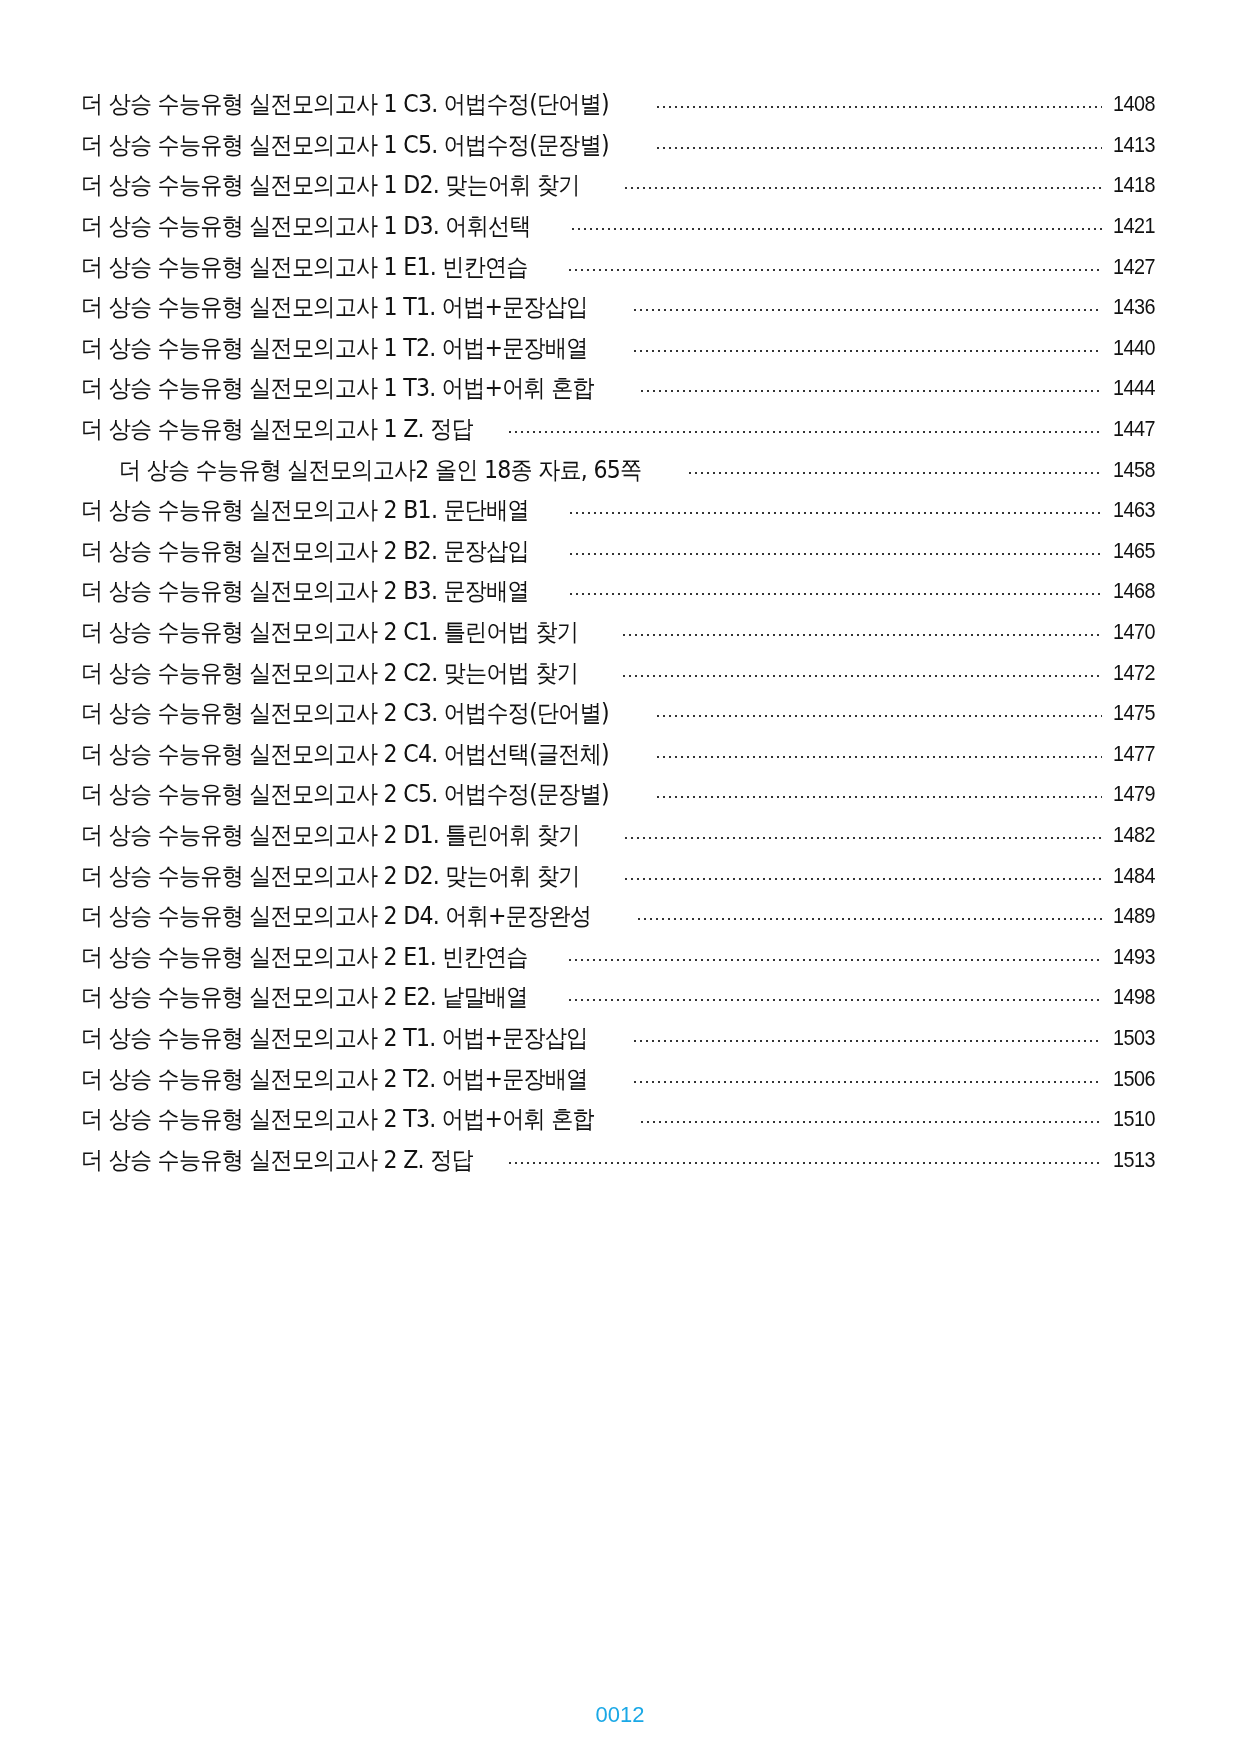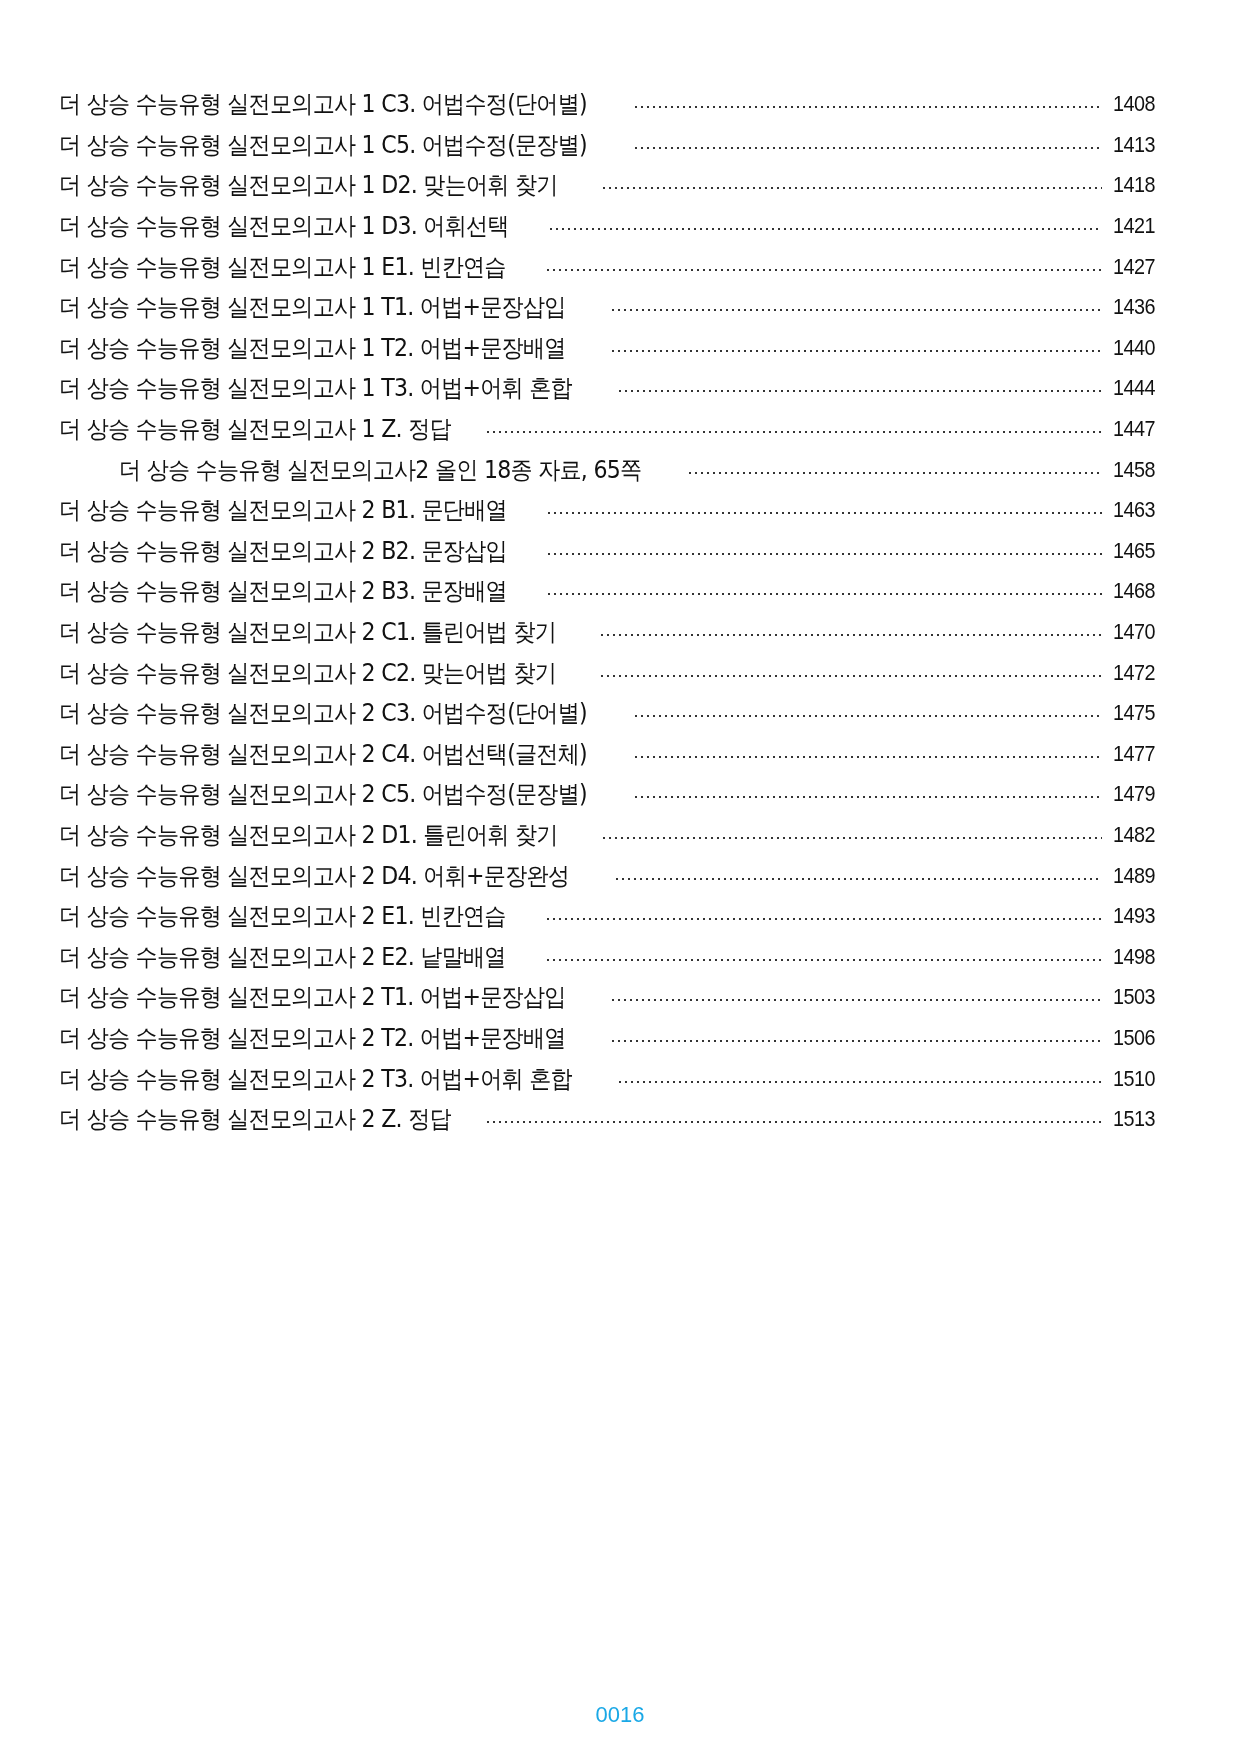--- a/index.html
+++ b/index.html
@@ -1,21 +1,21 @@
 <!DOCTYPE html>
 <html><head>
   <meta charset="utf-8">
   <style>
     html, body { margin: 0; padding: 0; background: #ffffff; }
     body { width: 1240px; height: 1754px; position: relative; overflow: hidden;
            font-family: "DejaVu Sans", "Liberation Sans", sans-serif; color: #111; }
     .toc { position: absolute; left: 0; top: 84px; width: 1240px; }
     .toc-row { position: relative; height: 40.6px; display: flex; align-items: center;
                box-sizing: border-box; padding-right: 85px; }
-    .toc-row.level-2 { padding-left: 59px; }
+    .toc-row.level-2 { padding-left: 81px; }
     .toc-row.level-1 { padding-left: 119px; }
     .toc-title { white-space: nowrap; font-size: 24px; letter-spacing: -0.8px;
                  transform: scaleX(0.92); transform-origin: left center; }
     .toc-leader { flex: 1; height: 2px; margin: 0 3px 0 0; align-self: center;
                   position: relative; top: 3px;
                   background-image: radial-gradient(circle, #333 0.9px, transparent 1.1px);
                   background-size: 6px 2px; background-repeat: repeat-x; }
     .toc-page { white-space: nowrap; font-family: "Liberation Sans", sans-serif;
                 font-size: 22px; letter-spacing: -0.6px; transform: scaleX(0.9);
                 transform-origin: right center; width: 50px; text-align: right; }
@@ -115,20 +115,25 @@
       <span class="toc-title">더 상승 수능유형 실전모의고사 2 C5. 어법수정(문장별)</span>
       <span class="toc-leader"></span>
       <span class="toc-page">1479</span>
     </div>
     <div class="toc-row level-2">
       <span class="toc-title">더 상승 수능유형 실전모의고사 2 D1. 틀린어휘 찾기</span>
       <span class="toc-leader"></span>
       <span class="toc-page">1482</span>
     </div>
     <div class="toc-row level-2">
+      <span class="toc-title">더 상승 수능유형 실전모의고사 2 D2. 맞는어휘 찾기</span>
+      <span class="toc-leader"></span>
+      <span class="toc-page">1484</span>
+    </div>
+    <div class="toc-row level-2">
       <span class="toc-title">더 상승 수능유형 실전모의고사 2 D4. 어휘+문장완성</span>
       <span class="toc-leader"></span>
       <span class="toc-page">1489</span>
     </div>
     <div class="toc-row level-2">
       <span class="toc-title">더 상승 수능유형 실전모의고사 2 E1. 빈칸연습</span>
       <span class="toc-leader"></span>
       <span class="toc-page">1493</span>
     </div>
     <div class="toc-row level-2">
@@ -151,13 +156,13 @@
       <span class="toc-leader"></span>
       <span class="toc-page">1510</span>
     </div>
     <div class="toc-row level-2">
       <span class="toc-title">더 상승 수능유형 실전모의고사 2 Z. 정답</span>
       <span class="toc-leader"></span>
       <span class="toc-page">1513</span>
     </div>
   </div>
 
-<div class="page-footer">0016</div>
+<div class="page-footer">0012</div>
 
 </body></html>

